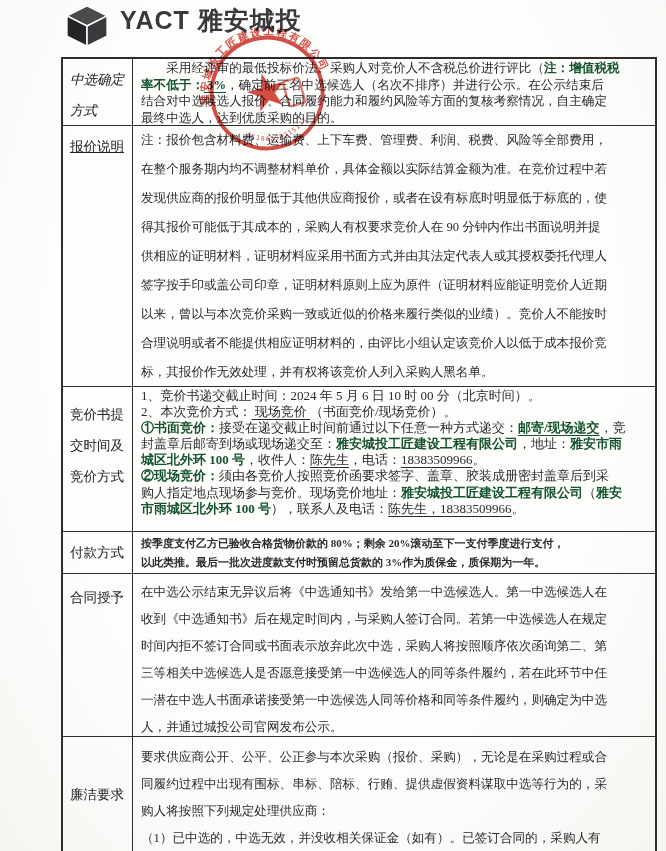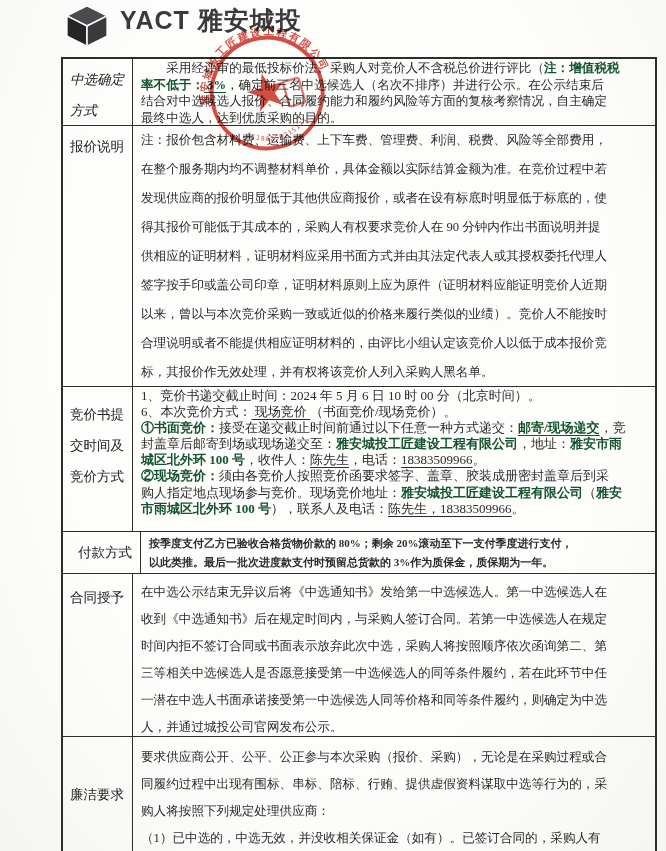--- a/index.html
+++ b/index.html
@@ -41,26 +41,26 @@
     flex:1;box-sizing:border-box;padding-left:8px;padding-right:4px;color:#2b2b2b;
   }
   .line{white-space:nowrap;}
   .b{font-weight:700;color:#14532d;}
   .u{text-decoration:underline;text-underline-offset:3px;}
   
   .row-select{height:67px;}
   .row-select .row-label{padding-top:5px;font-style:italic;}
   .row-select .row-content{font-size:12.6px;line-height:16.6px;padding-top:1px;}
   .row-quote{height:261px;}
-  .row-quote .row-label{padding-top:5px;}
+  .row-quote .row-label{padding-top:5px;text-decoration:underline;}
   .row-quote .row-content{font-size:12.6px;line-height:29px;padding-top:0;}
   .row-bidding{height:145px;}
   .row-bidding .row-label{padding-top:12px;}
   .row-bidding .row-content{font-size:13px;line-height:16.1px;padding-top:1px;}
-  .row-payment{height:42px;padding-left:8px;}
+  .row-payment{height:42px;}
   .row-payment .row-label{padding-top:5px;}
   .row-payment .row-content{font-size:11px;line-height:19px;padding-top:2px;font-weight:bold;}
   .row-contract{height:163px;}
   .row-contract .row-label{padding-top:8px;}
   .row-contract .row-content{font-size:12.6px;line-height:27px;padding-top:5px;}
   .row-integrity{height:120px;}
   .row-integrity .row-label{padding-top:42px;}
   .row-integrity .row-content{font-size:12.6px;line-height:27px;padding-top:7px;}
 </style>
 </head>
@@ -98,21 +98,21 @@
         <div class="line"><span>签字按手印或盖公司印章，证明材料原则上应为原件（证明材料应能证明竞价人近期</span></div>
         <div class="line"><span>以来，曾以与本次竞价采购一致或近似的价格来履行类似的业绩）。竞价人不能按时</span></div>
         <div class="line"><span>合理说明或者不能提供相应证明材料的，由评比小组认定该竞价人以低于成本报价竞</span></div>
         <div class="line"><span>标，其报价作无效处理，并有权将该竞价人列入采购人黑名单。</span></div>
       </div>
     </div>
     <div class="t-row row-bidding">
       <div class="row-label">竞价书提交时间及竞价方式</div>
       <div class="row-content">
         <div class="line"><span>1、竞价书递交截止时间：2024 年 5 月 6 日 10 时 00 分（北京时间）。</span></div>
-        <div class="line"><span>6、本次竞价方式：</span><span class="u"> 现场竞价 </span><span>（书面竞价/现场竞价）。</span></div>
+        <div class="line"><span>2、本次竞价方式：</span><span class="u"> 现场竞价 </span><span>（书面竞价/现场竞价）。</span></div>
         <div class="line"><span class="b">①书面竞价：</span><span>接受在递交截止时间前通过以下任意一种方式递交：</span><span class="b u">邮寄/现场递交</span><span>，竞</span></div>
         <div class="line"><span>封盖章后邮寄到场或现场递交至：</span><span class="b">雅安城投工匠建设工程有限公司</span><span>，地址：</span><span class="b">雅安市雨</span></div>
         <div class="line"><span class="b">城区北外环 100 号</span><span>，收件人：</span><span class="u">陈先生</span><span>，电话：</span><span class="u">18383509966</span><span>。</span></div>
         <div class="line"><span class="b">②现场竞价：</span><span>须由各竞价人按照竞价函要求签字、盖章、胶装成册密封盖章后到采</span></div>
         <div class="line"><span>购人指定地点现场参与竞价。现场竞价地址：</span><span class="b">雅安城投工匠建设工程有限公司</span><span>（</span><span class="b">雅安</span></div>
         <div class="line"><span class="b">市雨城区北外环 100 号</span><span>），联系人及电话：</span><span class="u">陈先生，18383509966</span><span>。</span></div>
       </div>
     </div>
     <div class="t-row row-payment">
       <div class="row-label">付款方式</div>

